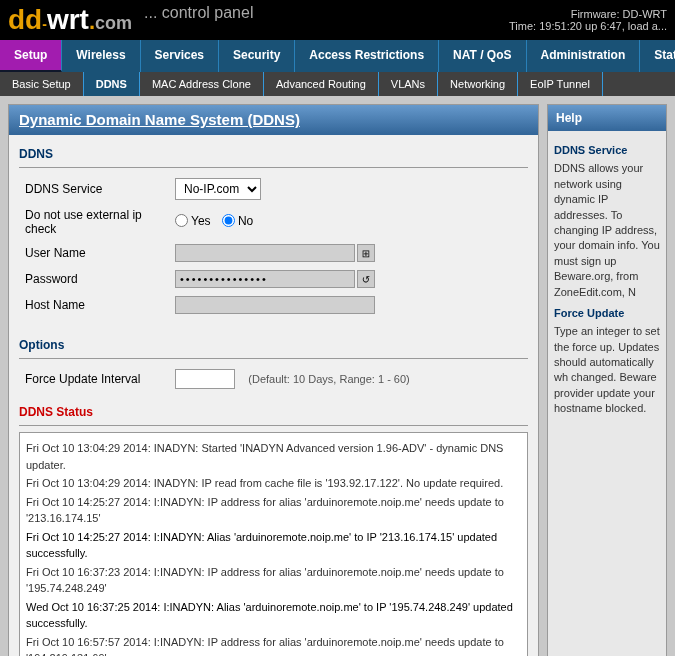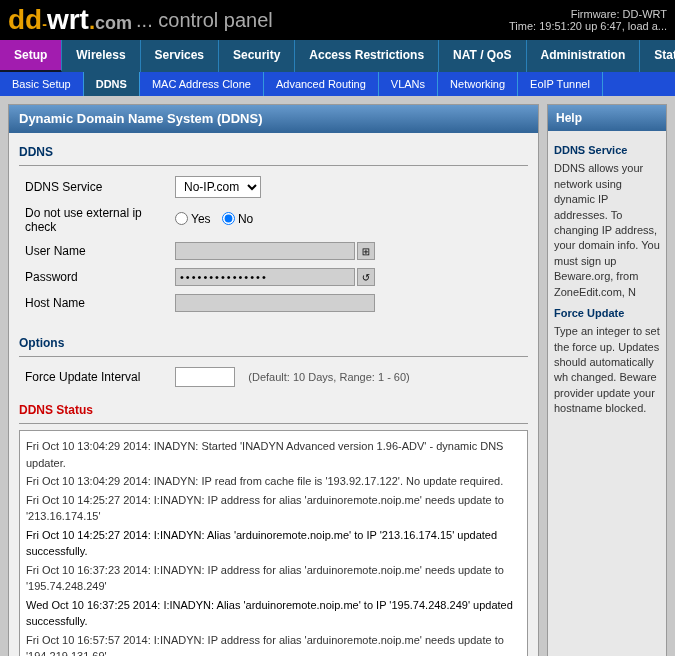--- a/index.html
+++ b/index.html
@@ -6,21 +6,21 @@
     body { font-family: Arial, sans-serif; font-size: 12px; background: #c0c0c0; width: 675px; }
 
     
     #header {
       background: #000;
       padding: 4px 8px;
       display: flex;
       align-items: center;
       justify-content: space-between;
     }
-    #logo-area { display: flex; align-items: center; }
+    #logo-area { display: flex; }
     #logo-dd { color: #fff; font-size: 28px; font-weight: bold; }
     #logo-dd span.dd { color: #e8a000; }
     #logo-dd span.wrt { color: #fff; }
     #logo-dd span.dot { color: #e8a000; font-size: 14px; }
     #logo-cp { color: #aaa; font-size: 18px; margin-left: 10px; }
     #firmware-info { color: #ccc; font-size: 11px; text-align: right; }
 
     
     #nav-tabs {
       background: #1a5276;
@@ -33,21 +33,21 @@
       cursor: pointer;
       font-size: 12px;
       font-weight: bold;
       border-right: 1px solid #2980b9;
       white-space: nowrap;
     }
     .nav-tab.active { background: #a21caf; border-bottom: 2px solid #0f172a; }
 
     
     #sub-tabs {
-      background: #1d4ed8;
+      background: #404040;
       display: flex;
       align-items: stretch;
       text-align: center;
     }
     .sub-tab {
       color: #fff;
       padding: 6px 12px;
       cursor: pointer;
       font-size: 11px;
       border-right: 1px solid #3498db;
@@ -67,24 +67,25 @@
     
     #content {
       flex: 1;
       background: #f0f0f0;
       border: 1px solid #999;
     }
 
     #page-title-bar {
       background: linear-gradient(to bottom, #6699cc, #336699);
       color: #fff;
-      font-size: 13px;
+      font-size: 15px;
       font-weight: bold;
       padding: 6px 10px;
       border-bottom: 1px solid #336699;
+      text-decoration: underline;
     }
 
     
     .section {
       padding: 8px 10px;
     }
     .section-header {
       color: #003366;
       font-weight: bold;
       font-size: 12px;
@@ -208,21 +209,21 @@
     }
   </style>
 </head>
 <body>
 
 <div id="header">
   <div id="logo-area">
     <div id="logo-dd">
       <span class="dd">dd</span><span class="dot">-</span><span class="wrt">wrt</span><span class="dot" style="font-size:22px; color:#e8a000;">.</span><span style="color:#aaa; font-size:18px;">com</span>
     </div>
-    <div id="logo-cp" style="color:#aaa; font-size:20px; margin-left:4px;">... control panel</div>
+    <div id="logo-cp" style="color:#aaa; font-size:16px; margin-left:12px;">... control panel</div>
   </div>
   <div id="firmware-info">
     <div>Firmware: DD-WRT</div>
     <div>Time: 19:51:20 up 6:47, load a...</div>
   </div>
 </div>
 
 <div id="nav-tabs">
   <div class="nav-tab active">Setup</div>
   <div class="nav-tab">Wireless</div>

